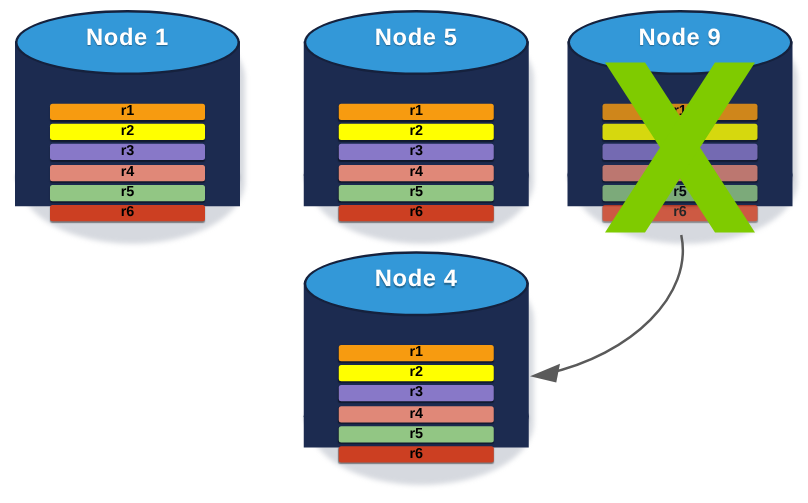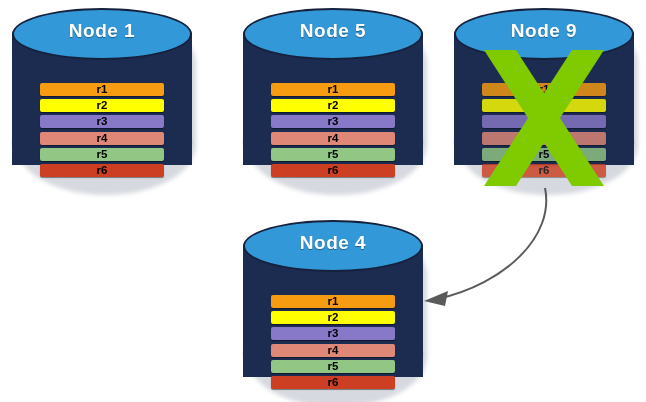--- a/index.html
+++ b/index.html
@@ -218,21 +218,21 @@
     </div>
 
     <svg class="fail-x" width="180" height="190" viewBox="0 0 180 190">
       <g fill="#7fcb00">
         <polygon points="30,42 62,42 150,178 118,178"></polygon>
         <polygon points="150,42 118,42 30,178 62,178"></polygon>
       </g>
     </svg>
   </div>
 
-  <div class="node" id="node4" style="left:243px; top:220px;">
+  <div class="node" id="node4" style="left:243px; top:201px;">
     <div class="node-shadow"></div>
     <div class="cyl-bottom"></div>
     <div class="cyl-body"></div>
     <div class="cyl-top"></div>
     <div class="node-label">Node  4</div>
     <div class="rows">
       <div class="row" style="background:#f79b10;">
           <span class="row-label">r1</span>
         </div>
       <div class="row" style="background:#ffff00;">

